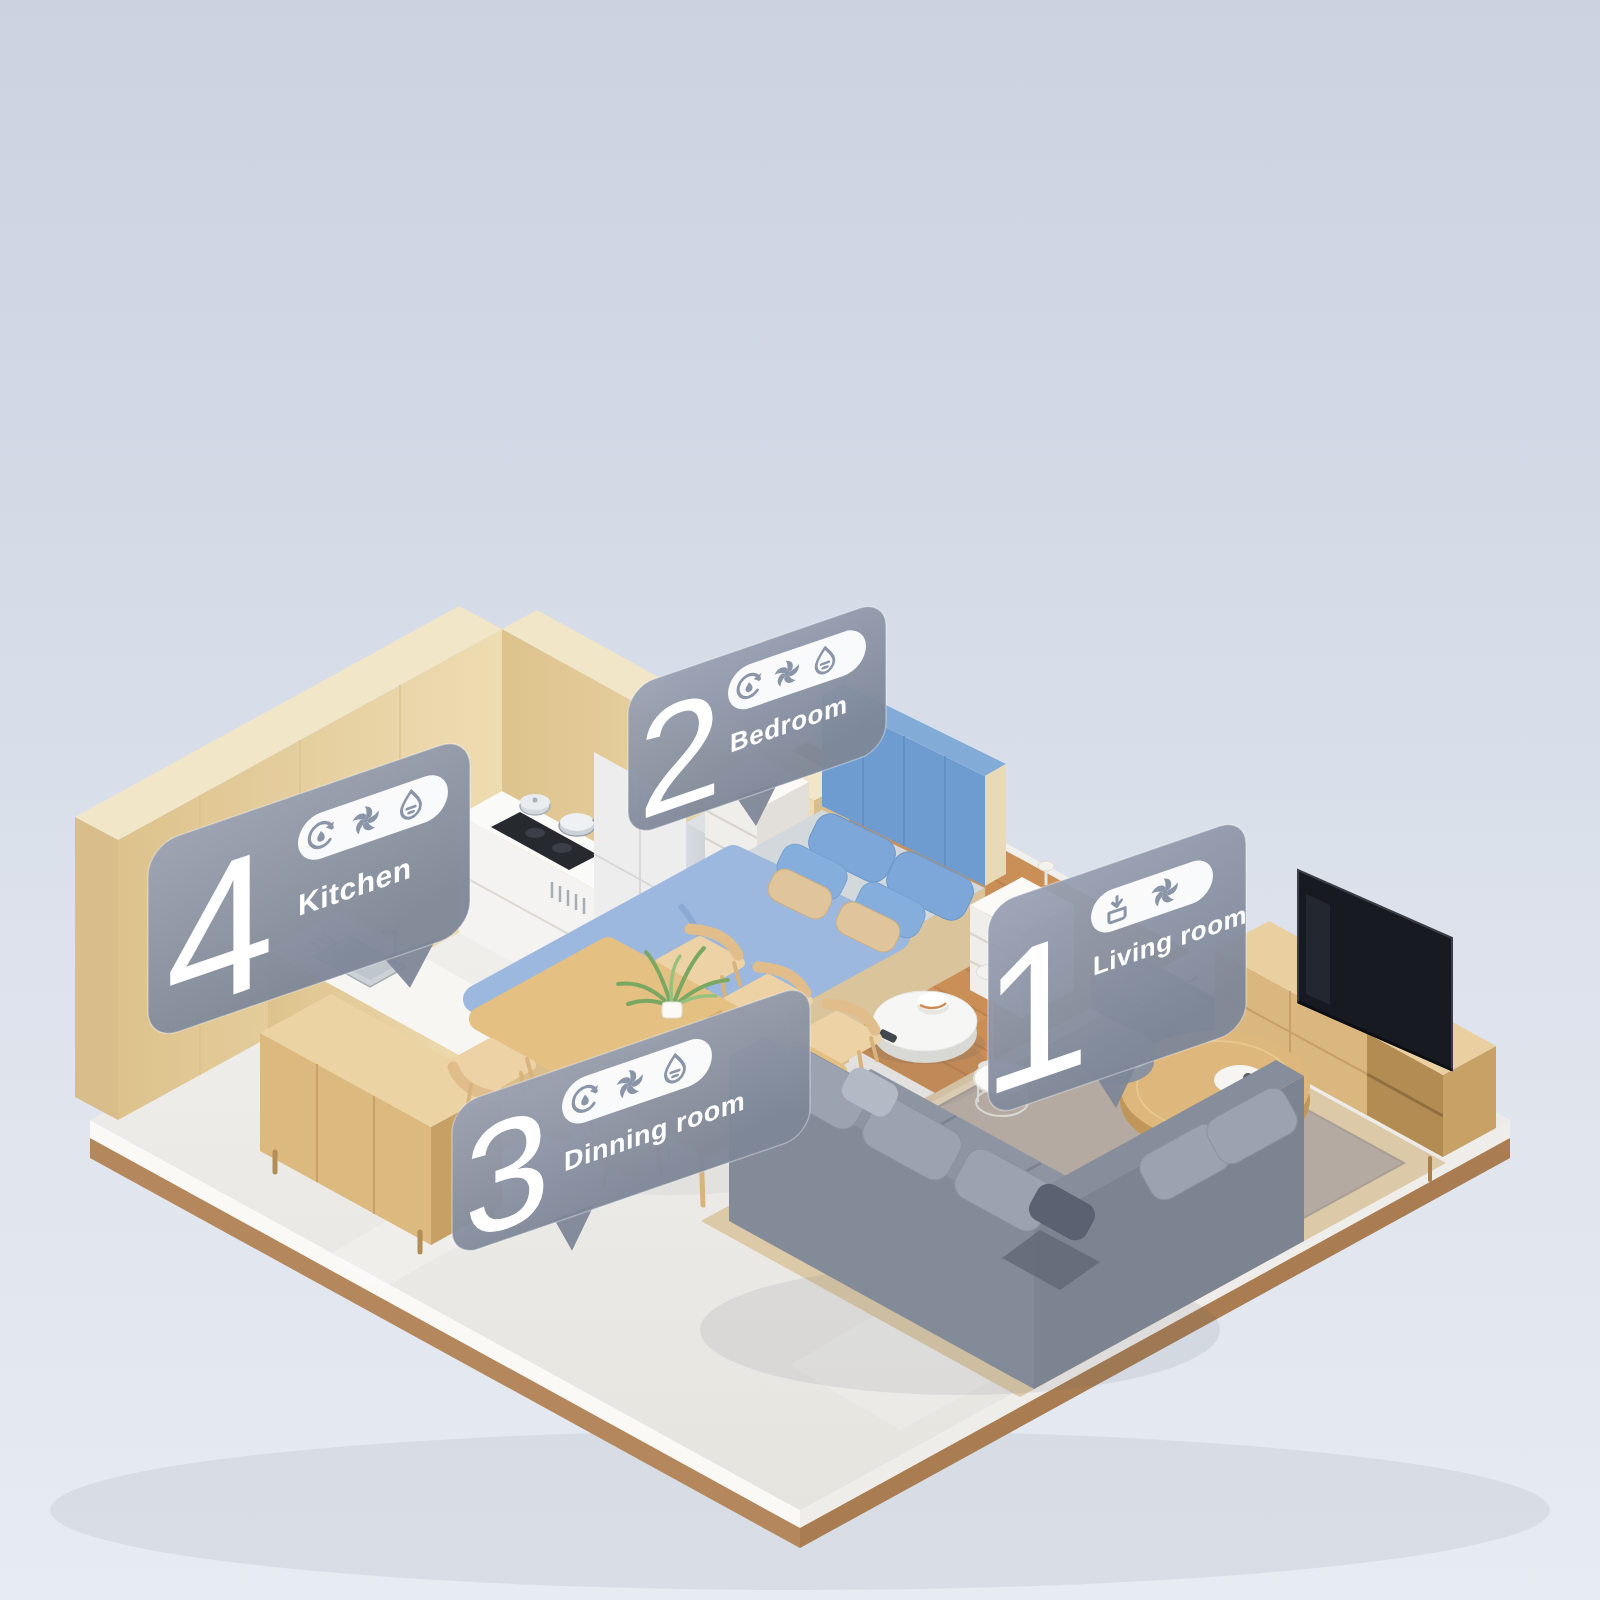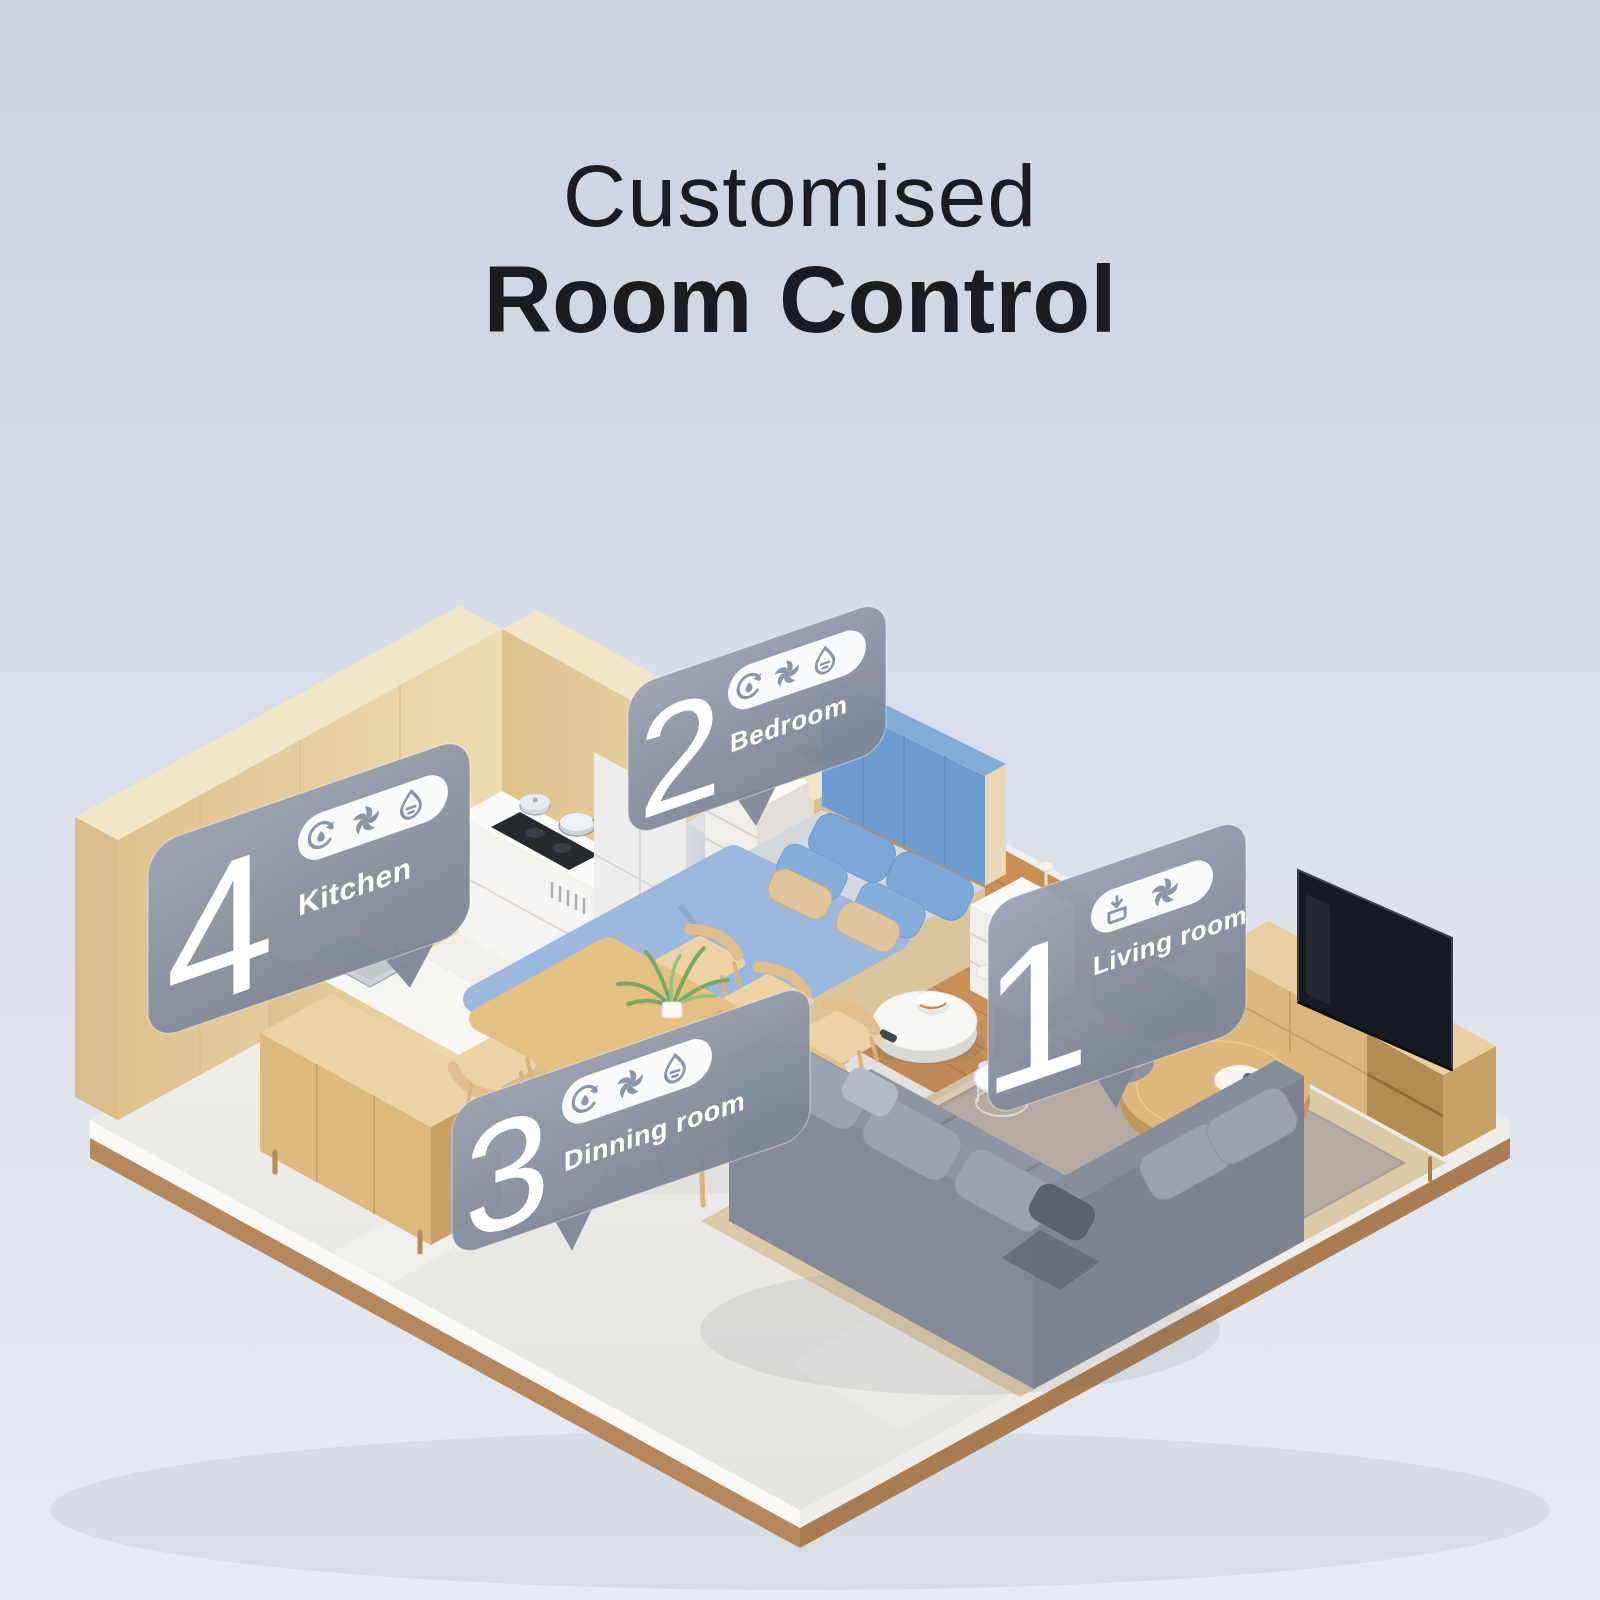--- a/index.html
+++ b/index.html
@@ -12,24 +12,20 @@
   .title .t2{font-size:95px;font-weight:700;letter-spacing:0px;line-height:1.15;}
   svg.scene{position:absolute;left:0;top:0;}
   .num{fill:#ffffff;font-weight:400;}
   .lbl{fill:#ffffff;font-weight:700;letter-spacing:.5px;}
 </style>
 </head>
 <body>
 
 <div class="stage">
 
-  <div class="title">
-    <div class="t1">Customised</div>
-    <div class="t2">Room Control</div>
-  </div>
 
   <svg class="scene" width="1600" height="1600" viewBox="0 0 1600 1600">
     <defs>
       <linearGradient id="bubbleGrad" x1="0" y1="0" x2="0.4" y2="1">
         <stop offset="0" stop-color="#9aa2b4"></stop>
           <stop offset="1" stop-color="#7e8798"></stop>
       </linearGradient>
       <linearGradient id="floorGrad" x1="0" y1="0" x2="0" y2="1">
         <stop offset="0" stop-color="#f3f2ef"></stop>
           <stop offset="1" stop-color="#e6e4df"></stop>

